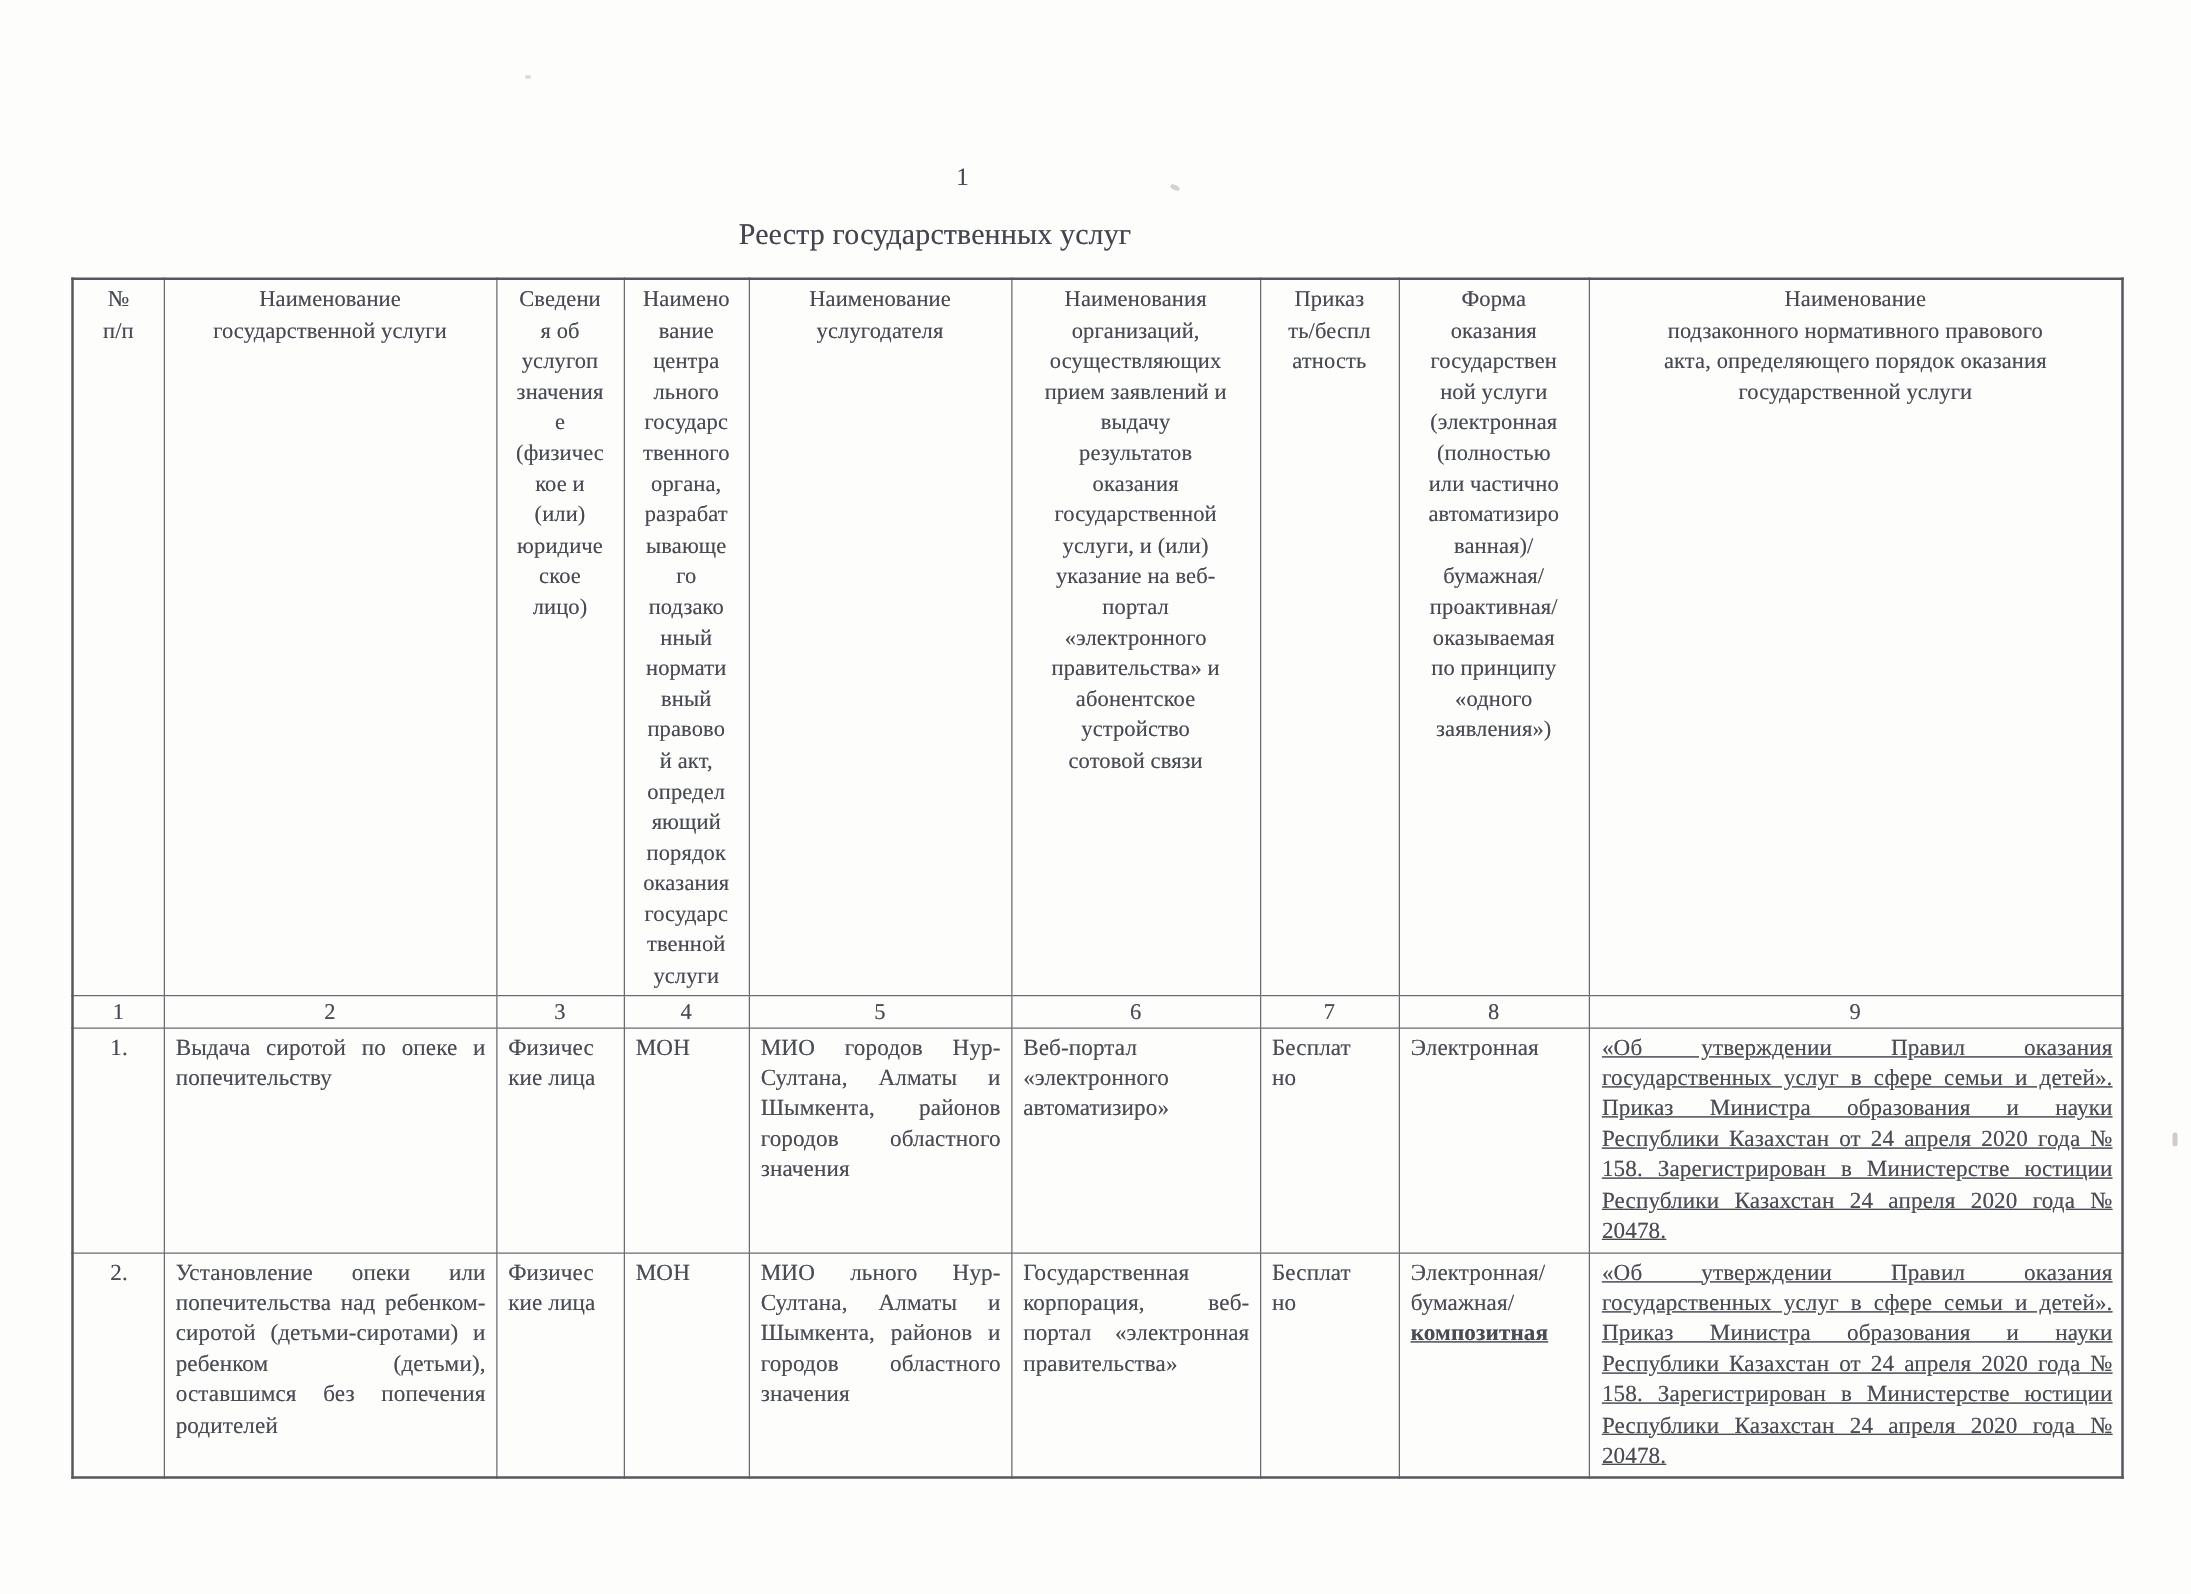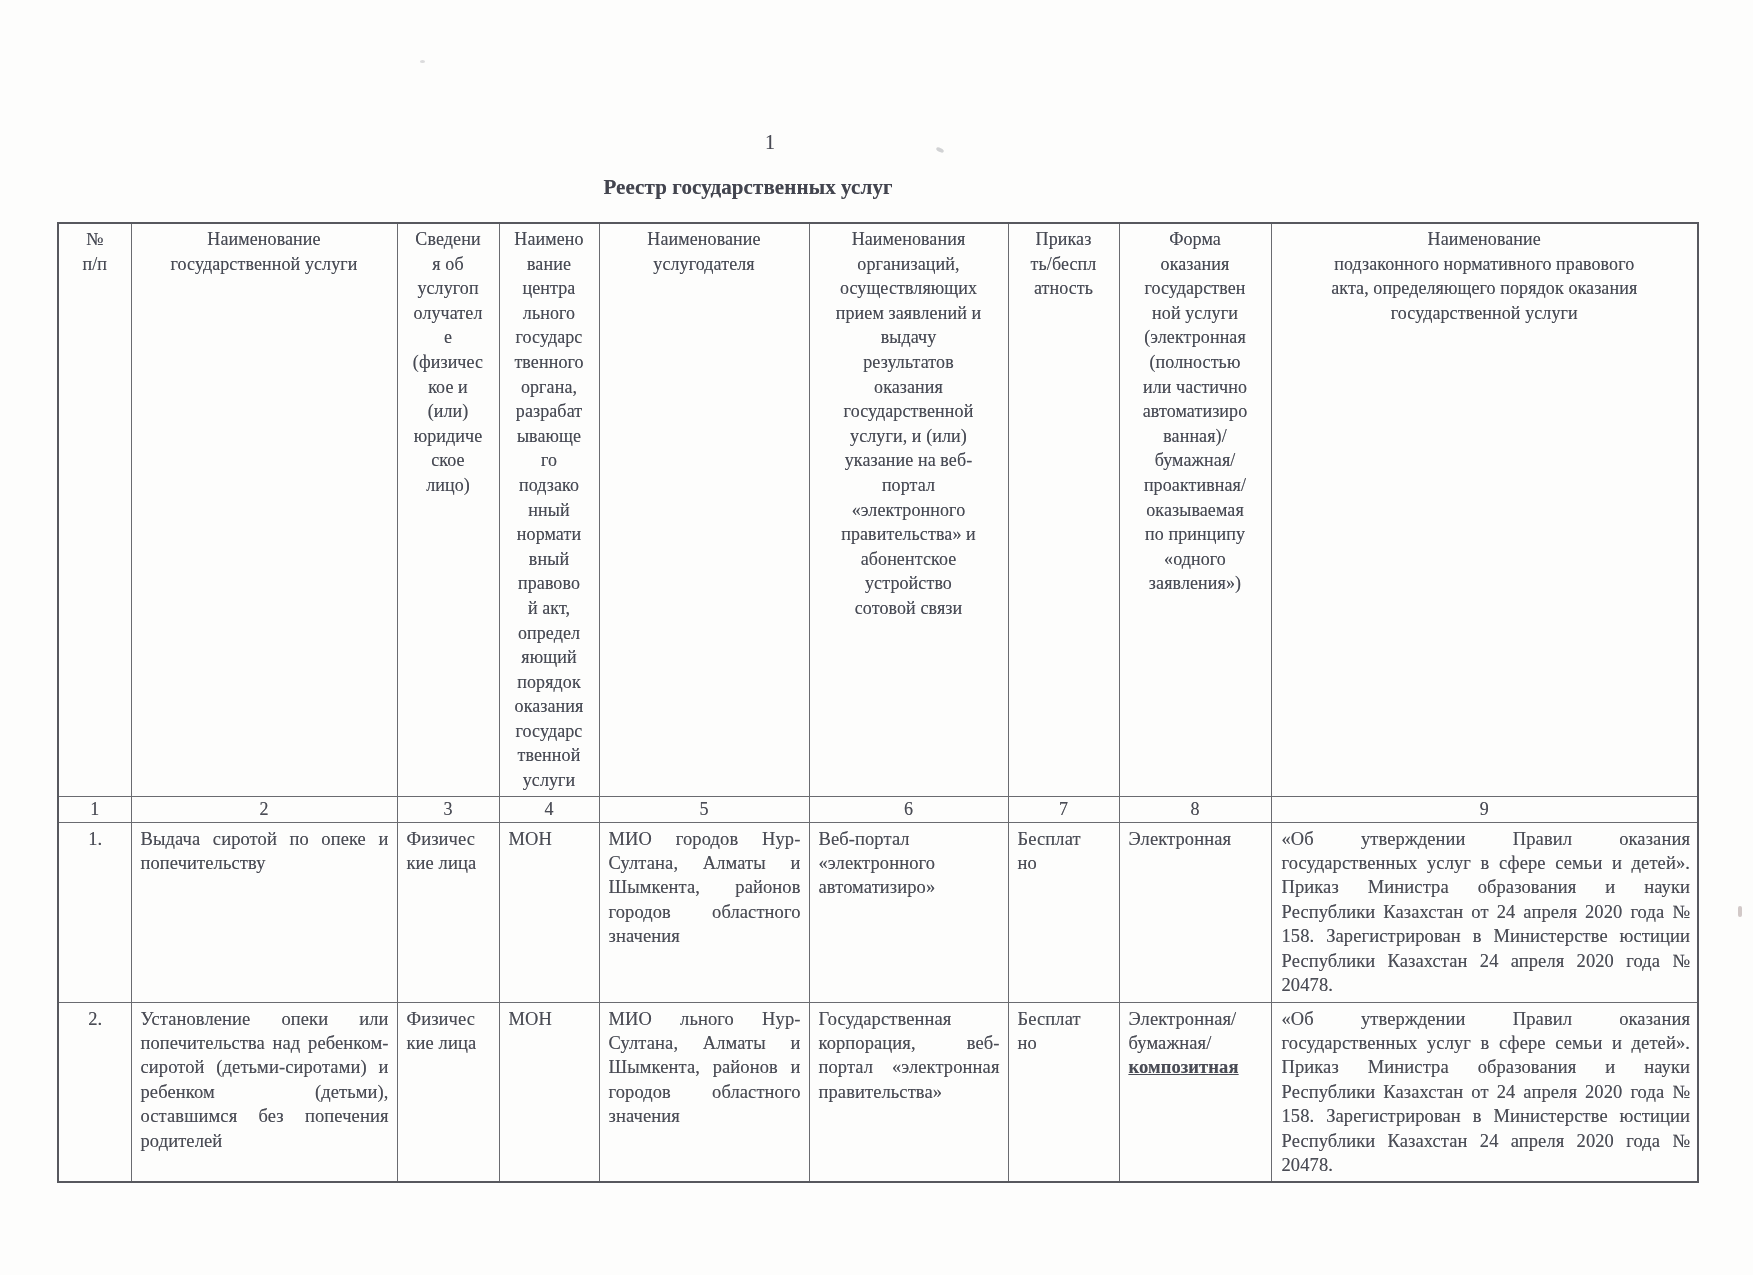--- a/index.html
+++ b/index.html
@@ -10,21 +10,21 @@
     color:#4a4c55;
     text-shadow:0 0 0.5px rgba(74,76,85,0.55);
     letter-spacing:0.1px;
   }
   .page-number {
     position:absolute; top:131px; left:0; width:1540px;
     text-align:center; font-size:20px;
   }
   .doc-title {
     position:absolute; top:175px; left:0; width:1496px;
-    text-align:center; font-weight:bold; font-size:21px; color:#43454f;
+    text-align:center; font-weight:normal; font-size:24px; color:#43454f;
   }
   table.registry {
     position:absolute; left:57px; top:222px; width:1640px;
     border-collapse:collapse; table-layout:fixed;
     border:2px solid #57585e;
   }
   th, td {
     border:1px solid #6a6b70;
     vertical-align:top;
     overflow:hidden;
@@ -43,21 +43,21 @@
   }
   tbody tr.data-r1 { height:176px; }
   tbody tr.data-r2 { height:178px; }
   tbody td {
     font-size:18.5px; line-height:24.4px;
     padding:4px 8px 4px 9px;
   }
   td.c-center { text-align:center; }
   td.c-pre   { white-space:pre-line;margin-top:40px; }
   td.c-just  { text-align:justify; text-align-last:left; }
-  td.c-act   { padding:4px 7px 4px 10px; }
+  td.c-act   { padding:4px 7px 4px 10px;text-decoration:underline; }
   .bold { font-weight:bold;text-decoration:underline; }
   .speck { position:absolute; }
   .speck-a { left:936px; top:148px; width:8px; height:4px; background:rgba(110,112,120,.30); border-radius:50%; transform:rotate(25deg); }
   .speck-b { left:1738px; top:906px; width:4px; height:11px; background:rgba(128,104,104,.35); border-radius:2px; }
   .speck-c { left:420px; top:60px; width:5px; height:3px; background:rgba(120,120,128,.25); border-radius:50%; }
 </style>
 </head>
 <body>
 
 <div class="canvas">
@@ -83,21 +83,21 @@
     </colgroup>
     <thead>
       <tr class="header-main">
         <th>№
 п/п</th>
         <th>Наименование
 государственной услуги</th>
         <th>Сведени
 я об
 услугоп
-олучател
+значения
 е
 (физичес
 кое и
 (или)
 юридиче
 ское
 лицо)</th>
         <th>Наимено
 вание
 центра

